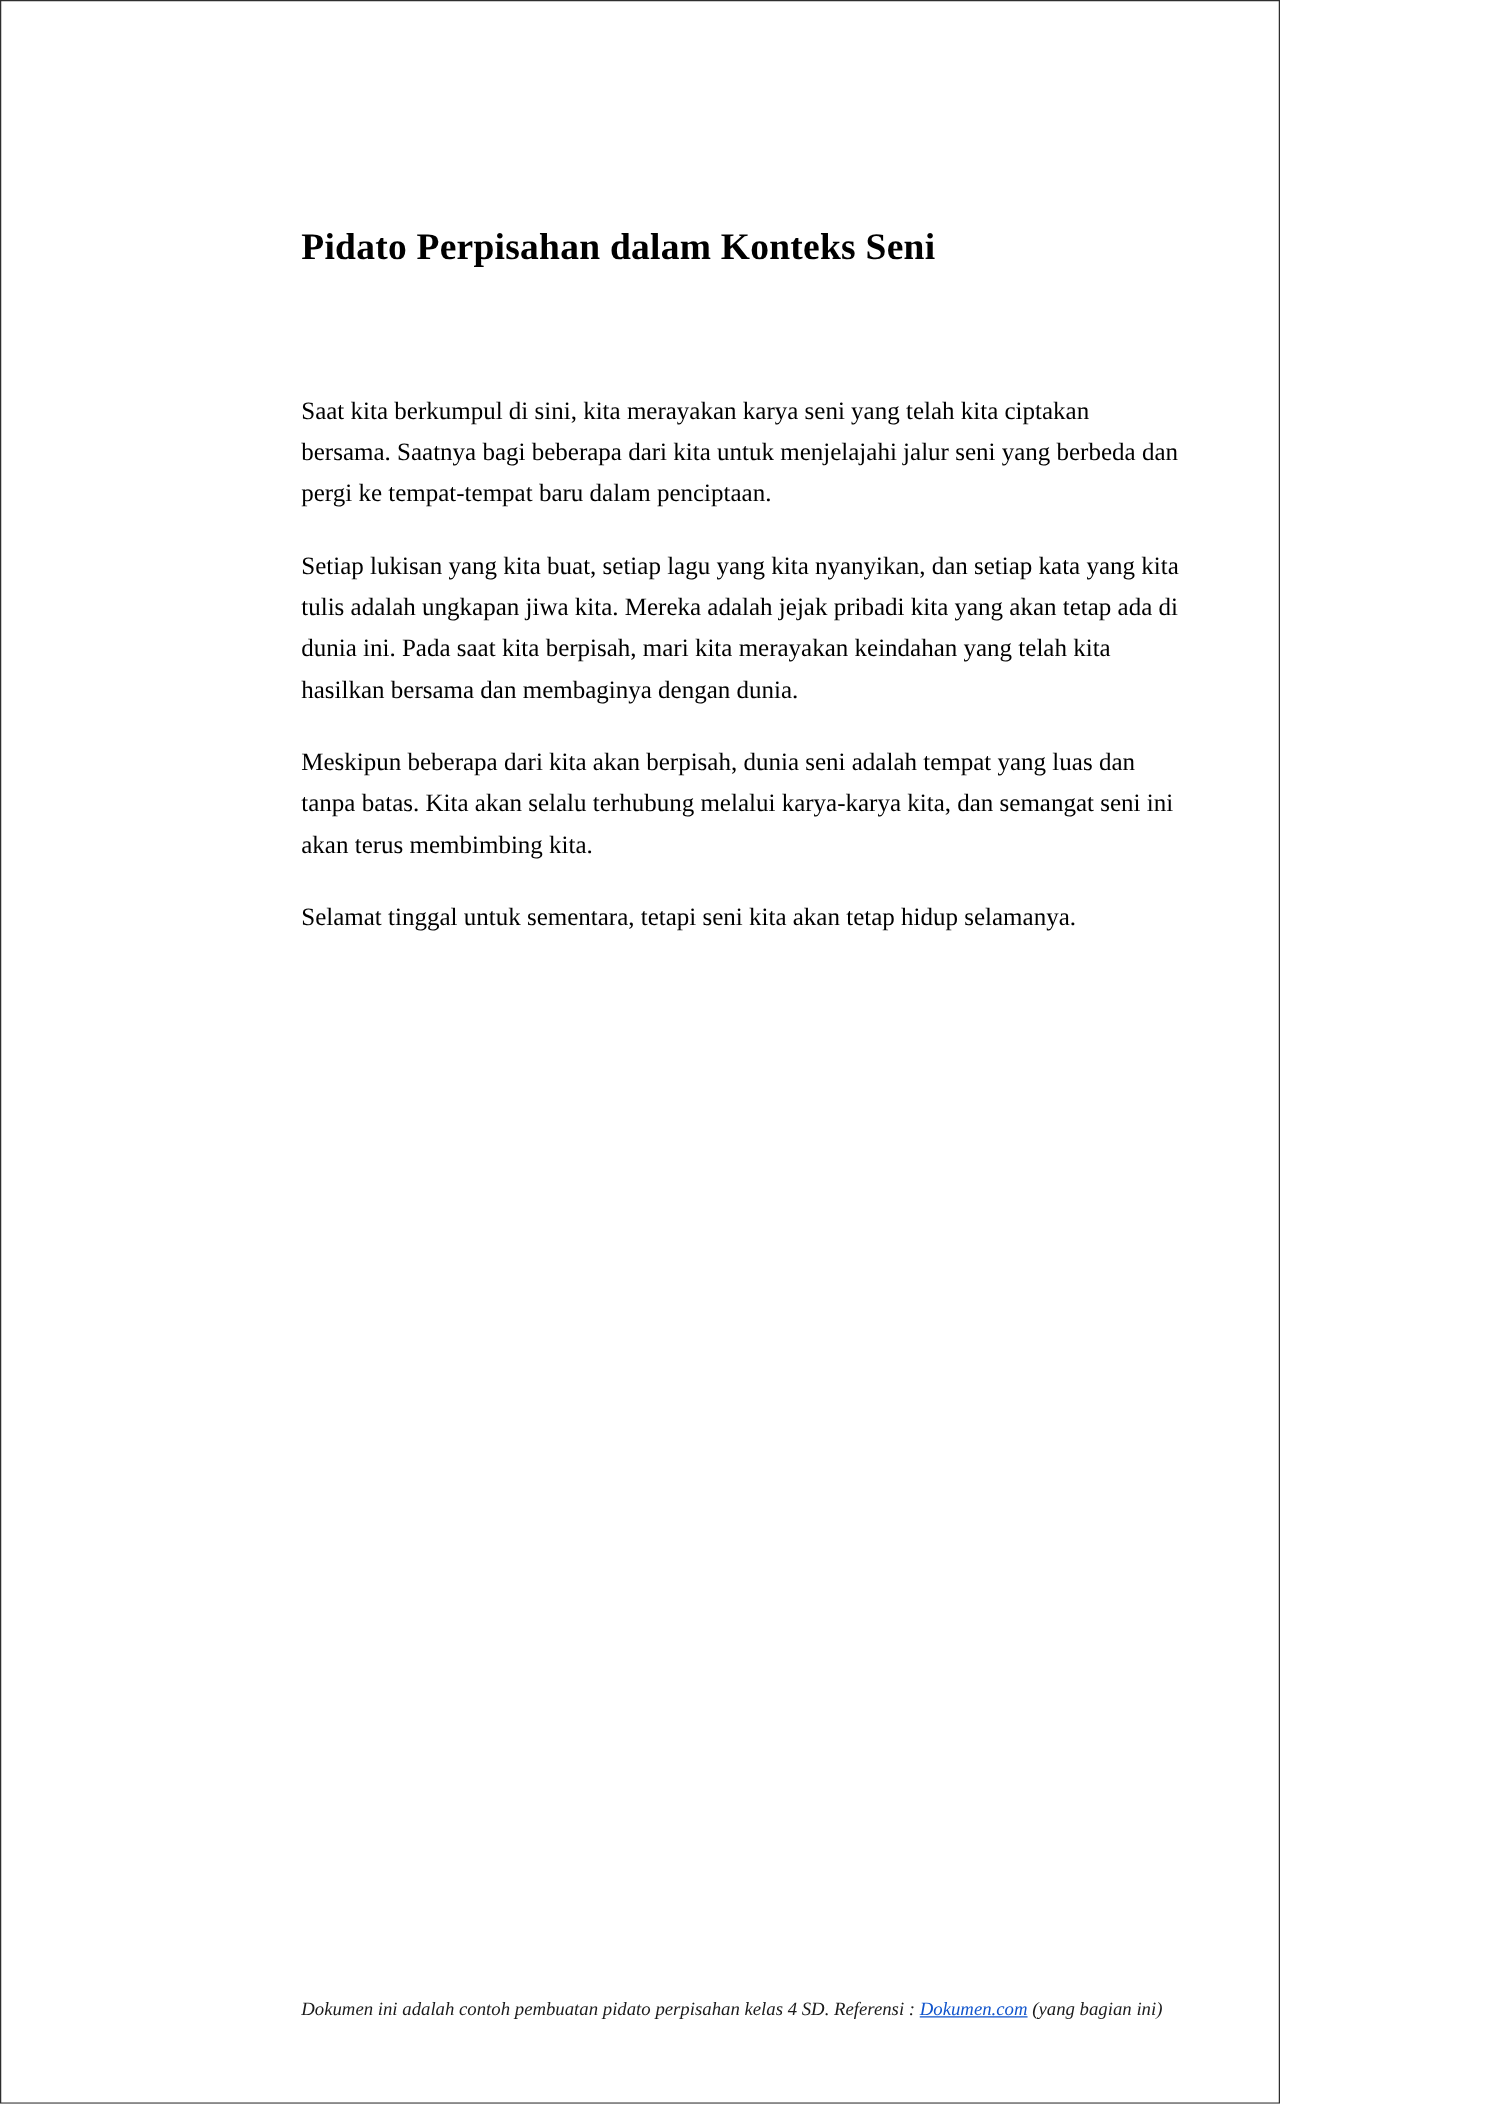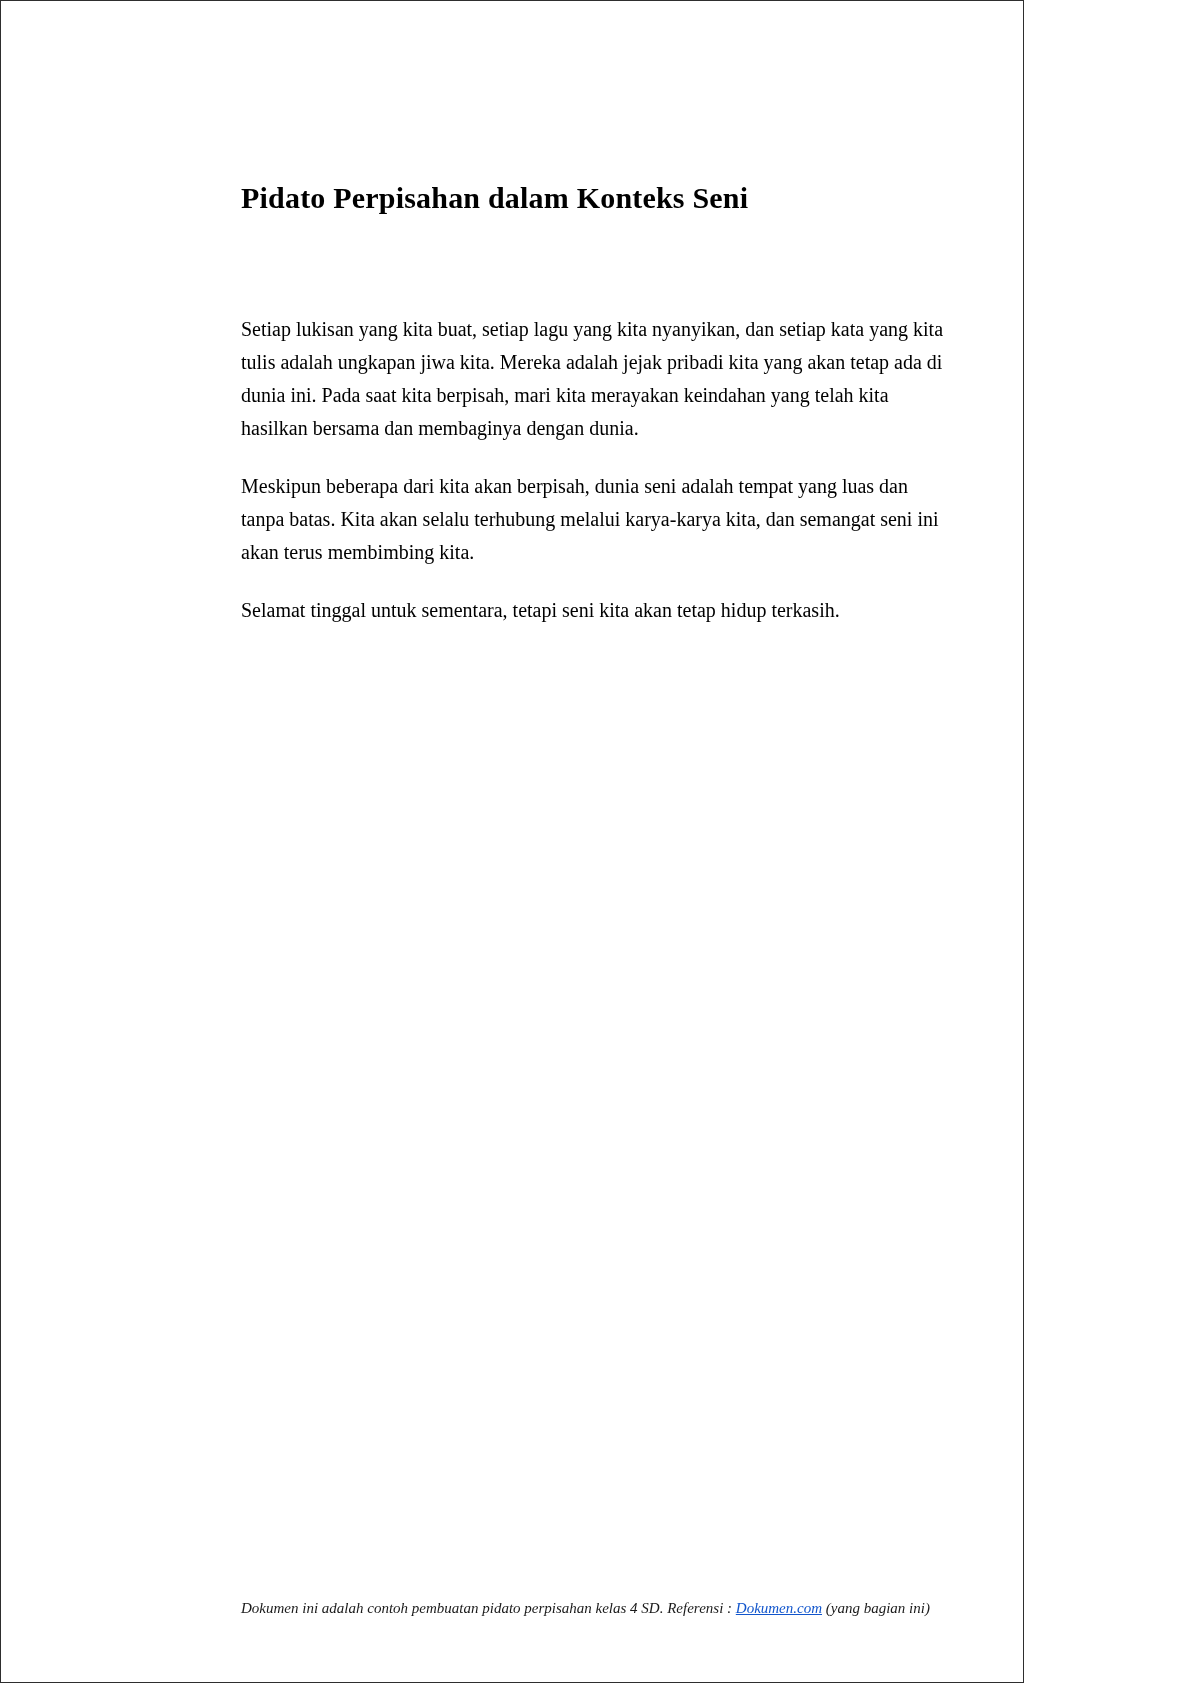--- a/index.html
+++ b/index.html
@@ -54,24 +54,25 @@
   }
 </style>
 </head>
 <body>
 
 <div class="page">
   <div class="content">
     <h1 class="doc-title">Pidato Perpisahan dalam Konteks Seni</h1>
 
 
+    <p class="doc-paragraph">Saat kita berkumpul di sini, kita merayakan karya seni yang telah kita ciptakan bersama. Saatnya bagi beberapa dari kita untuk menjelajahi jalur seni yang berbeda dan pergi ke tempat-tempat baru dalam penciptaan.</p>
 
     <p class="doc-paragraph">Setiap lukisan yang kita buat, setiap lagu yang kita nyanyikan, dan setiap kata yang kita tulis adalah ungkapan jiwa kita. Mereka adalah jejak pribadi kita yang akan tetap ada di dunia ini. Pada saat kita berpisah, mari kita merayakan keindahan yang telah kita hasilkan bersama dan membaginya dengan dunia.</p>
 
     <p class="doc-paragraph">Meskipun beberapa dari kita akan berpisah, dunia seni adalah tempat yang luas dan tanpa batas. Kita akan selalu terhubung melalui karya-karya kita, dan semangat seni ini akan terus membimbing kita.</p>
 
-    <p class="doc-paragraph">Selamat tinggal untuk sementara, tetapi seni kita akan tetap hidup terkasih.</p>
+    <p class="doc-paragraph">Selamat tinggal untuk sementara, tetapi seni kita akan tetap hidup selamanya.</p>
   </div>
 
   <div class="doc-footer">
     <span>Dokumen ini adalah contoh pembuatan pidato perpisahan kelas 4 SD. Referensi : </span><a style="color: rgb(17, 85, 204);">Dokumen.com</a><span> (yang bagian ini)</span>
   </div>
 </div>
 
 </body></html>

